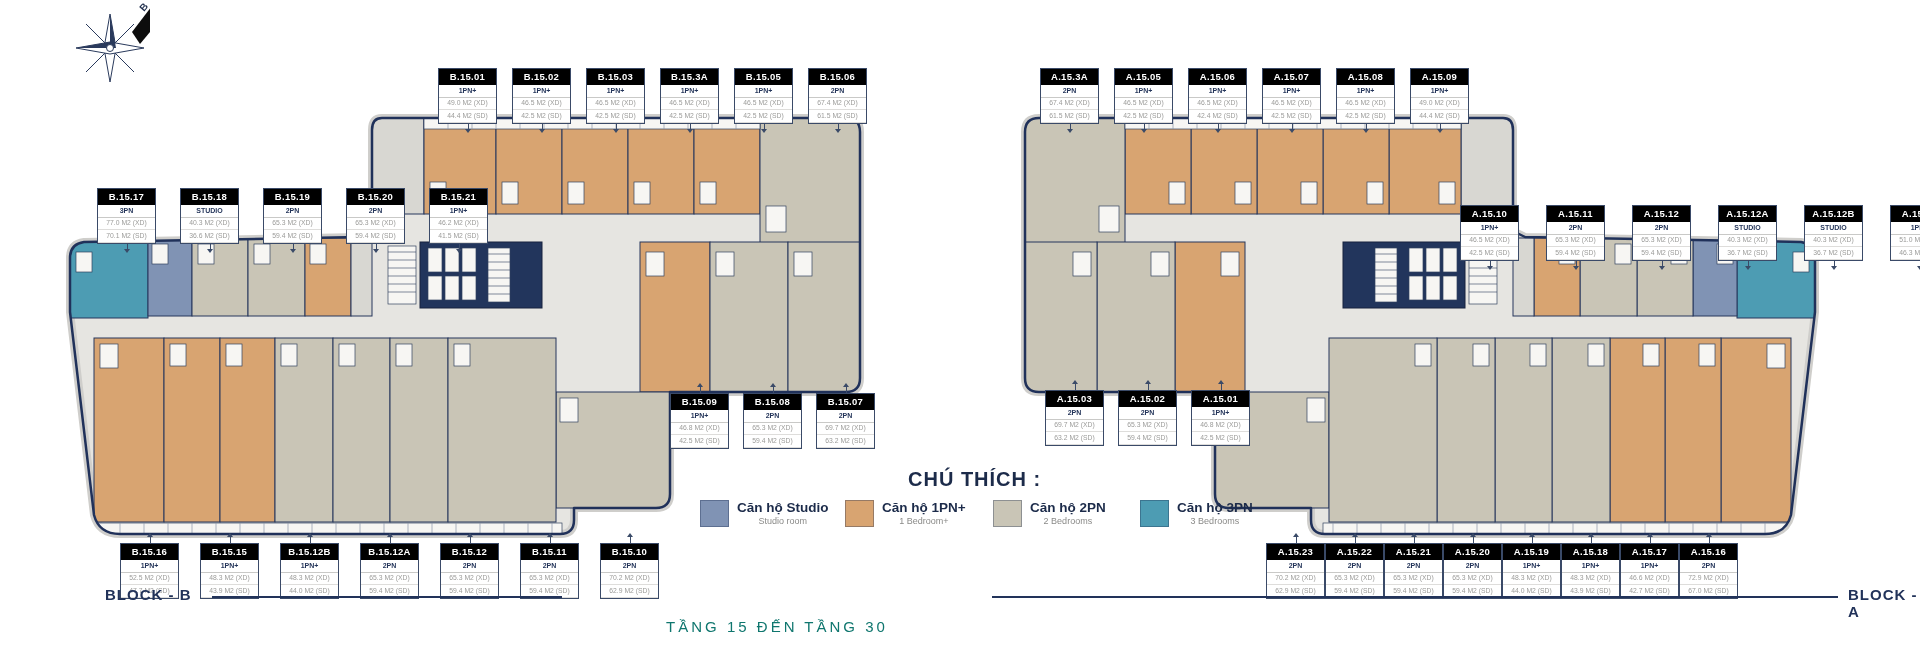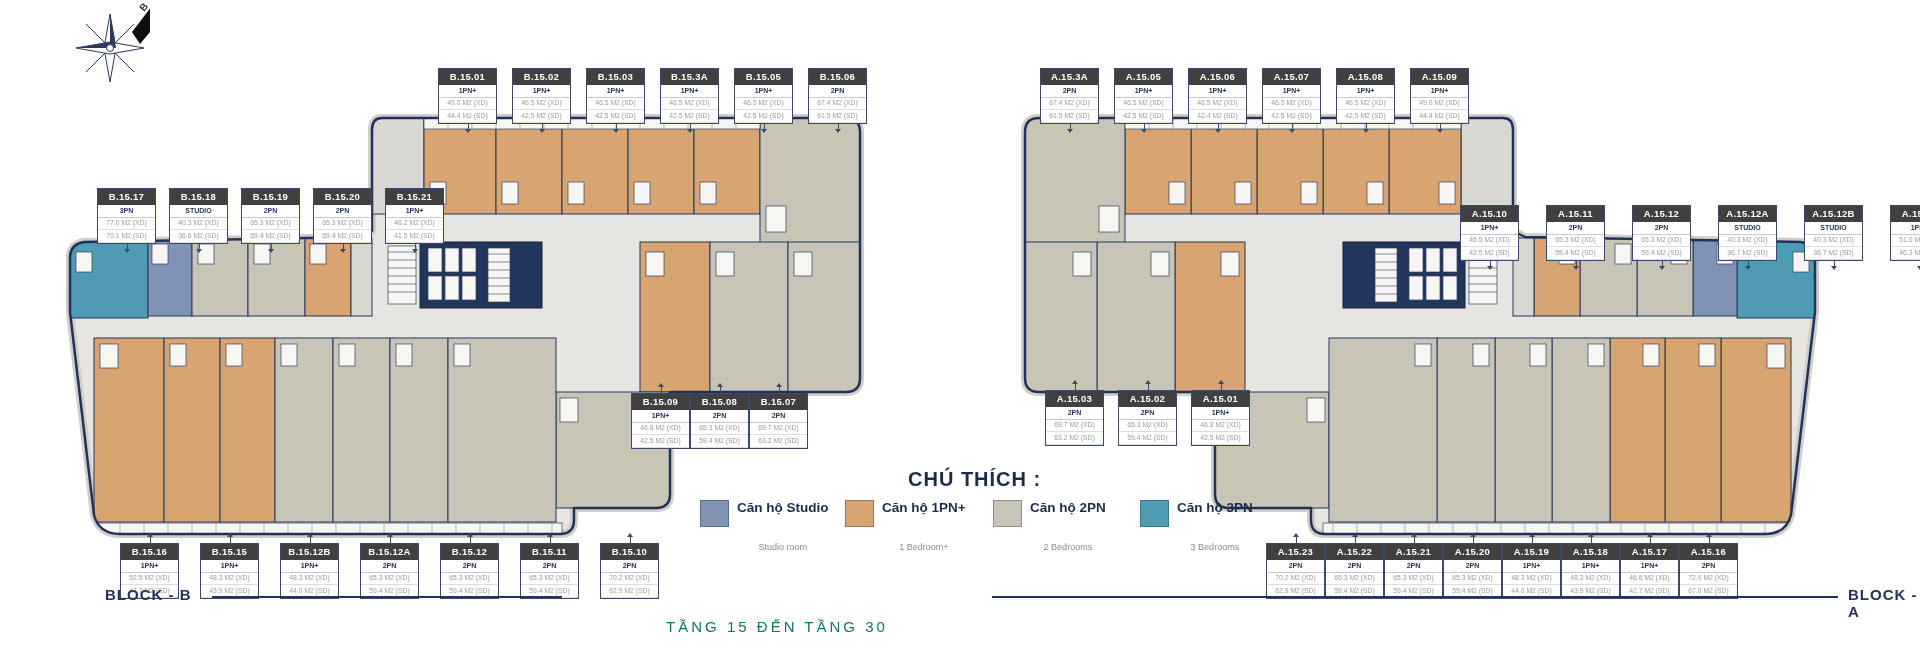--- a/index.html
+++ b/index.html
@@ -6,21 +6,21 @@
   body{width:1920px;height:666px;background:#ffffff;overflow:hidden;
        font-family:"Liberation Sans","DejaVu Sans",sans-serif;color:#22335a;}
   #stage{position:relative;width:1920px;height:666px;background:#fff;}
   #plan-svg{position:absolute;left:0;top:0;z-index:1;}
   #compass{position:absolute;left:40px;top:2px;z-index:2;}
 
   
   .label-row{position:absolute;display:flex;z-index:3;}
   .unit-label{position:relative;width:57px;background:#fff;border:1px solid #3a4a68;
               text-align:center;line-height:1;}
-  .ul-id{background:#404040;color:#fff;font-size:9.5px;font-weight:bold;
+  .ul-id{background:#000000;color:#fff;font-size:9.5px;font-weight:bold;
          padding:3px 0 3px;letter-spacing:.3px;}
   .ul-type{font-size:7px;font-weight:bold;color:#24355a;padding:2.5px 0;
            border-bottom:1px solid #c9c9c7;}
   .ul-area{font-size:6.8px;color:#9b9b99;padding:2.5px 0;border-bottom:1px solid #dedddb;}
   .ul-area:last-of-type{border-bottom:none;}
   .conn{position:absolute;left:50%;width:1px;background:#3a4a68;}
   .conn-down .conn{top:100%;height:7px;}
   .conn-down .conn::after{content:"";position:absolute;bottom:-3px;left:-2.5px;
       border-left:3px solid transparent;border-right:3px solid transparent;
       border-top:4px solid #3a4a68;}
@@ -35,21 +35,21 @@
   .block-rule{position:absolute;height:2px;background:#22335a;z-index:3;}
 
   
   #legend-title{position:absolute;left:908px;top:468px;font-size:20px;font-weight:bold;
                 color:#1c2b4a;letter-spacing:1px;z-index:3;}
   .legend-item{position:absolute;top:500px;display:flex;align-items:flex-start;z-index:3;}
   .legend-swatch{width:27px;height:25px;border:1px solid rgba(30,45,80,.35);
                  margin-right:8px;flex:0 0 auto;}
   .legend-text{text-align:center;}
   .legend-vi{font-size:13.5px;font-weight:bold;color:#1c2b4a;line-height:1.15;}
-  .legend-en{font-size:9px;color:#8a8a88;line-height:1.3;margin-top:26px;}
+  .legend-en{font-size:9px;color:#8a8a88;line-height:1.3;}
 
   
   #main-title{position:absolute;left:777px;top:572px;transform:translateX(-50%);
       font-size:28px;font-weight:bold;color:#1c2b4a;letter-spacing:1px;
       white-space:nowrap;z-index:3;}
   #sub-title{position:absolute;left:777px;top:618px;transform:translateX(-50%);
       font-size:15px;color:#0f766e;letter-spacing:3px;white-space:nowrap;z-index:3;}
 
   
   .fBase{fill:#e6e5e1;stroke:#cfcecb;stroke-width:8;}
@@ -209,21 +209,21 @@
 
       <div class="unit-label">
         <div class="ul-id">B.15.06</div>
         <div class="ul-type">2PN</div>
         <div class="ul-area">67.4 M2 (XD)</div>
         <div class="ul-area">61.5 M2 (SD)</div>
         <div class="conn"></div>
       </div>
     </div>
 
-  <div class="label-row conn-down" style="left:97px;top:188px;gap:13px">
+  <div class="label-row conn-down" style="left:97px;top:188px;gap:24px">
 
       <div class="unit-label">
         <div class="ul-id">B.15.17</div>
         <div class="ul-type">3PN</div>
         <div class="ul-area">77.0 M2 (XD)</div>
         <div class="ul-area">70.1 M2 (SD)</div>
         <div class="conn"></div>
       </div>
 
       <div class="unit-label">
@@ -252,21 +252,21 @@
 
       <div class="unit-label">
         <div class="ul-id">B.15.21</div>
         <div class="ul-type">1PN+</div>
         <div class="ul-area">46.2 M2 (XD)</div>
         <div class="ul-area">41.5 M2 (SD)</div>
         <div class="conn"></div>
       </div>
     </div>
 
-  <div class="label-row conn-up" style="left:631px;top:393px;">
+  <div class="label-row conn-up" style="left:670px;top:393px;gap:14px">
 
       <div class="unit-label">
         <div class="ul-id">B.15.09</div>
         <div class="ul-type">1PN+</div>
         <div class="ul-area">46.8 M2 (XD)</div>
         <div class="ul-area">42.5 M2 (SD)</div>
         <div class="conn"></div>
       </div>
 
       <div class="unit-label">

